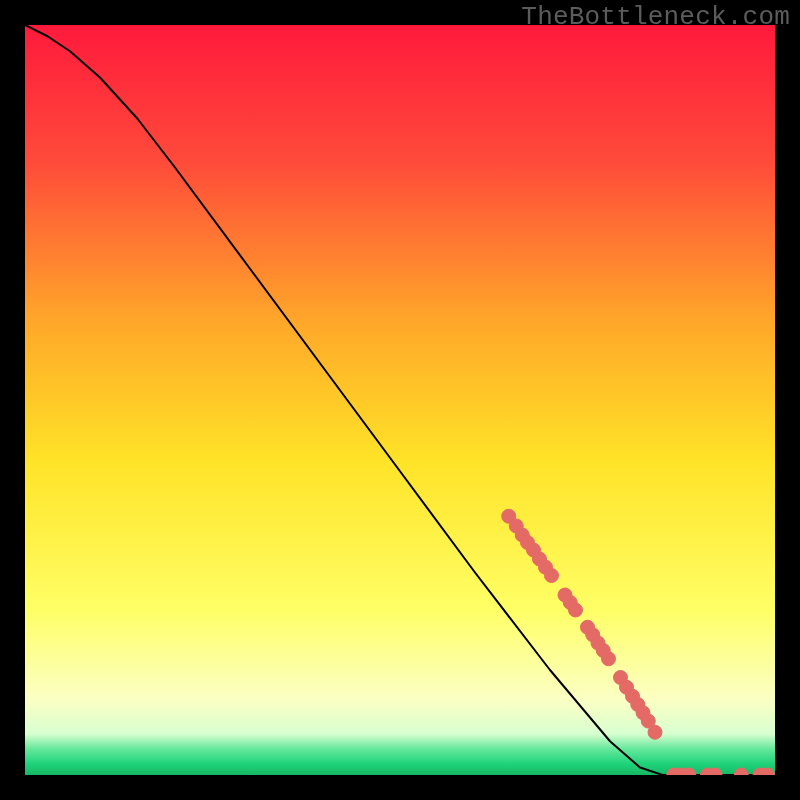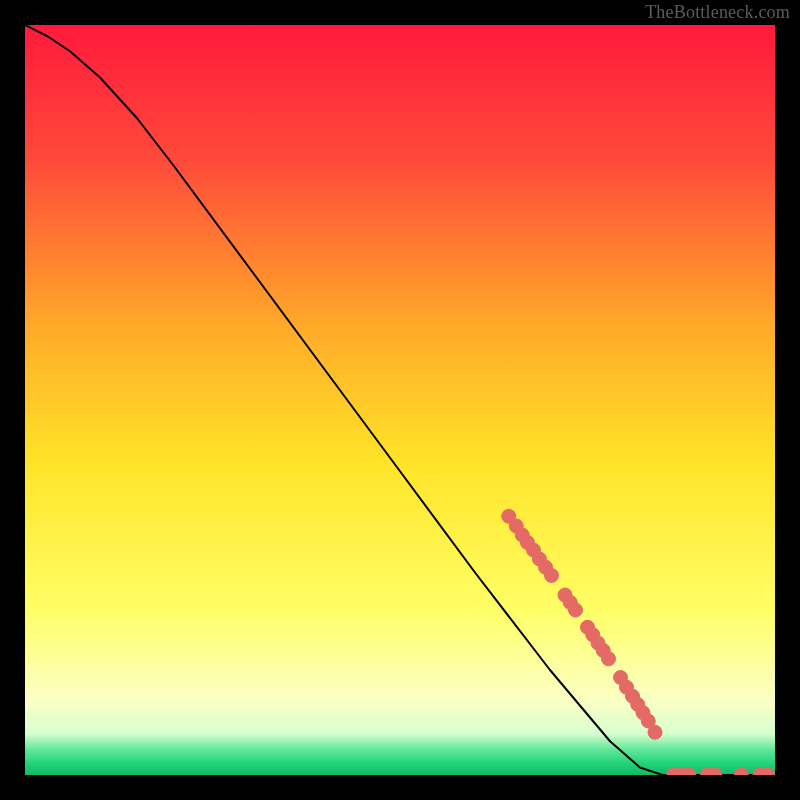--- a/index.html
+++ b/index.html
@@ -13,22 +13,22 @@
   .frame {
     position: relative;
     width: 800px;
     height: 800px;
     background: #000;
   }
   .watermark {
     position: absolute;
     top: 2px;
     right: 10px;
-    font-family: Liberation Serif, serif;
-    font-size: 18px;
+    font-family: Liberation Mono, monospace;
+    font-size: 26px;
     color: #5c5c5c;
     letter-spacing: 0.2px;
     user-select: none;
   }
   .plot {
     position: absolute;
     left: 25px;
     top: 25px;
     width: 750px;
     height: 750px;

